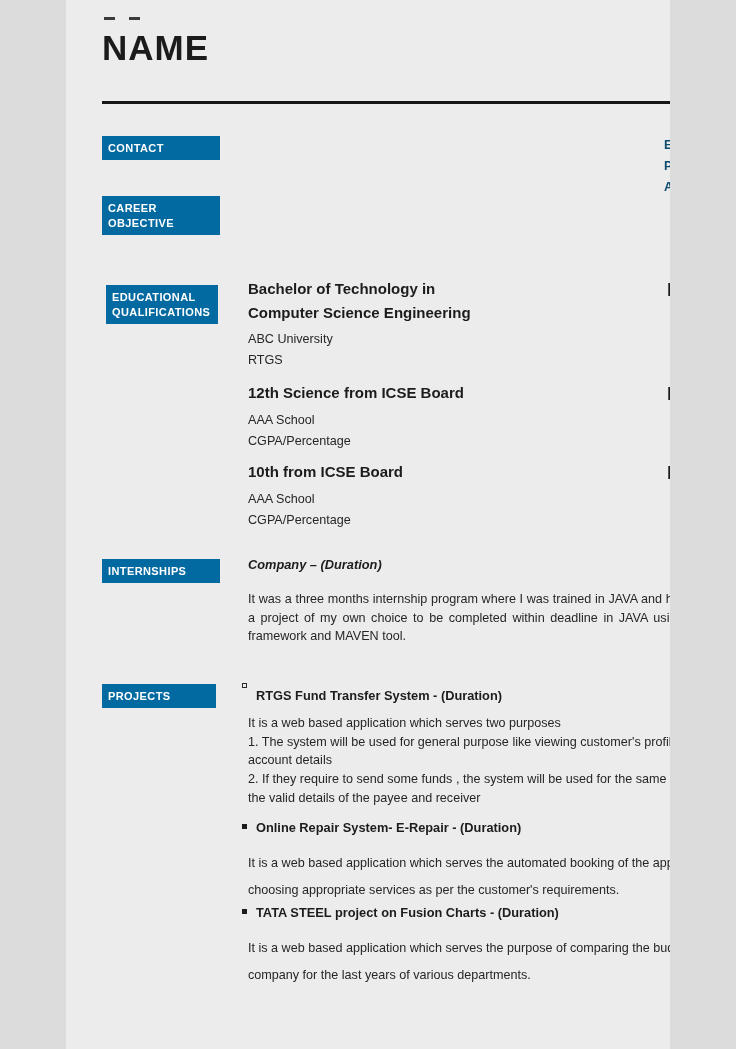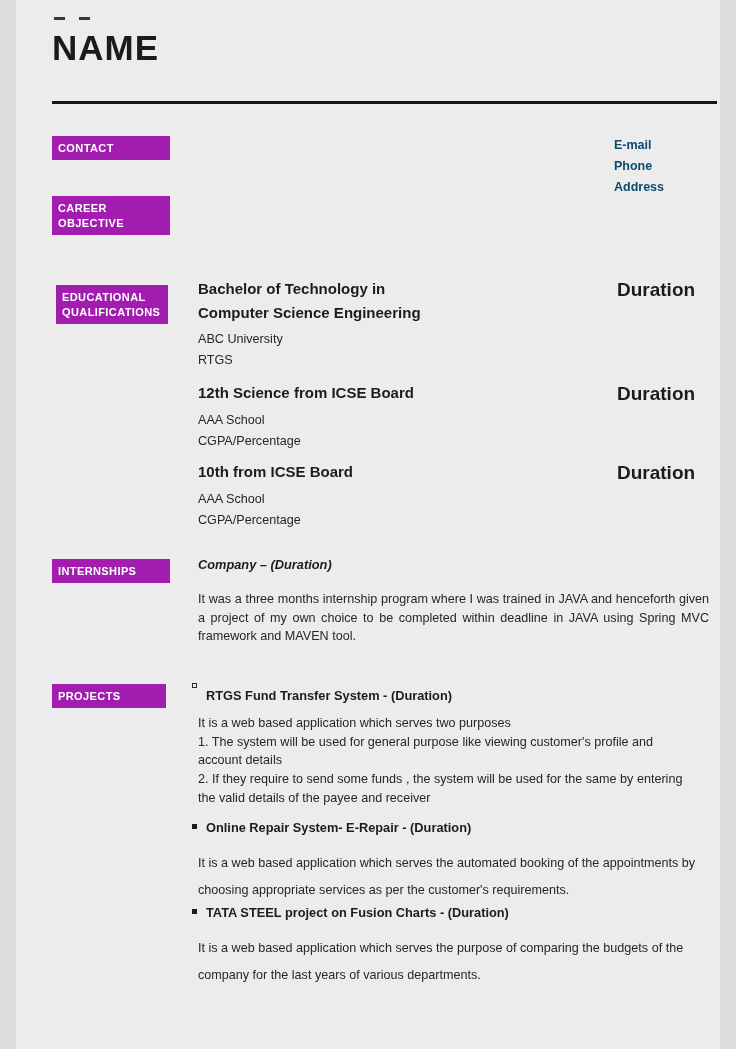--- a/index.html
+++ b/index.html
@@ -1,21 +1,21 @@
 <!DOCTYPE html>
 <html><head>
 <meta charset="utf-8">
 <style>
   * { margin: 0; padding: 0; box-sizing: border-box; }
   html, body { background: #dcdcdc; }
   body { font-family: "Liberation Sans", "DejaVu Sans", sans-serif; }
 
   .page {
     position: relative;
-    width: 704px;
+    width: 604px;
     height: 1049px;
     margin: 0 auto;
     background: #ececec;
     color: #222;
     overflow: hidden;
   }
 
   
   .corner-marks { position: absolute; top: 6px; left: 38px; }
   .corner-marks span { display: inline-block; width: 11px; height: 3px; background: #3a3a3a; margin-right: 14px; }
@@ -25,21 +25,21 @@
     font-size: 35px; font-weight: 900; letter-spacing: 1px; color: #1b1b1b;
   }
 
   .rule {
     position: absolute; top: 101px; left: 36px;
     width: 665px; height: 3px; background: #161616;
   }
 
   .section-label {
     position: absolute; left: 36px; width: 118px;
-    background: #a21caf; color: #ffffff;
+    background: #0369a1; color: #ffffff;
     font-size: 11px; font-weight: bold; letter-spacing: 0.4px;
     padding: 5px 6px 4px 6px; line-height: 15px;
     white-space: pre-line;
   }
   .label-contact    { top: 136px; }
   .label-career     { top: 196px; }
   .label-education  { top: 285px; left: 40px; width: 112px; }
   .label-internship { top: 559px; }
   .label-projects   { top: 684px; width: 114px; }
 

